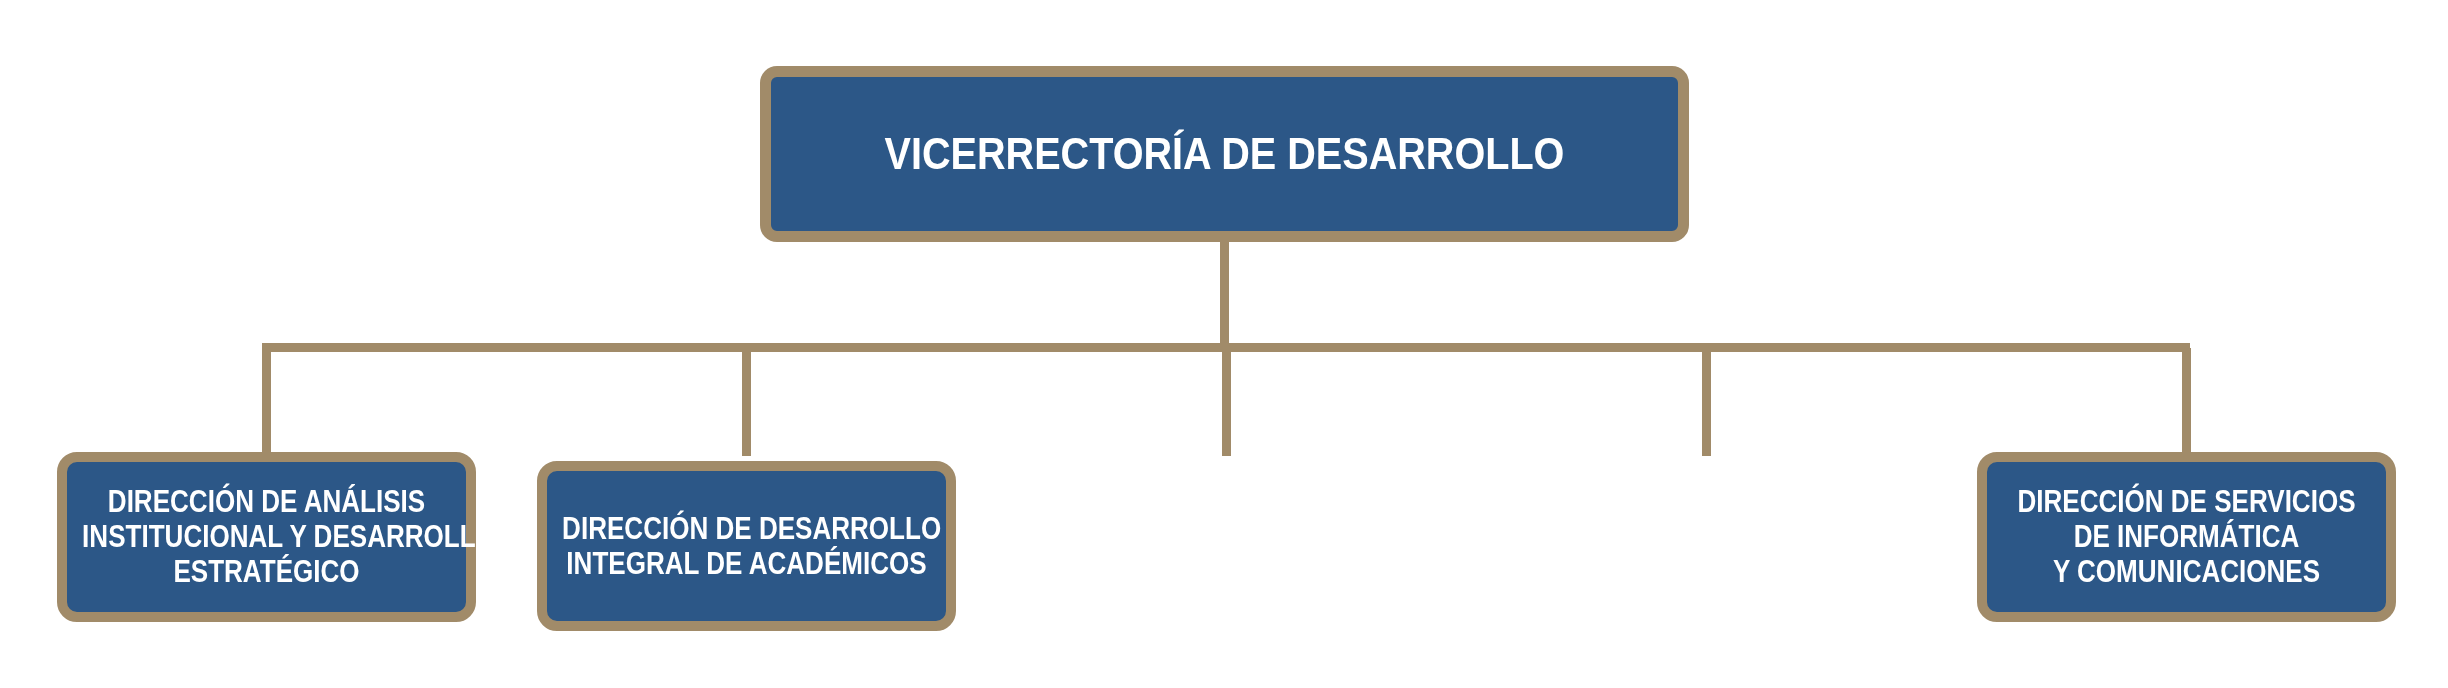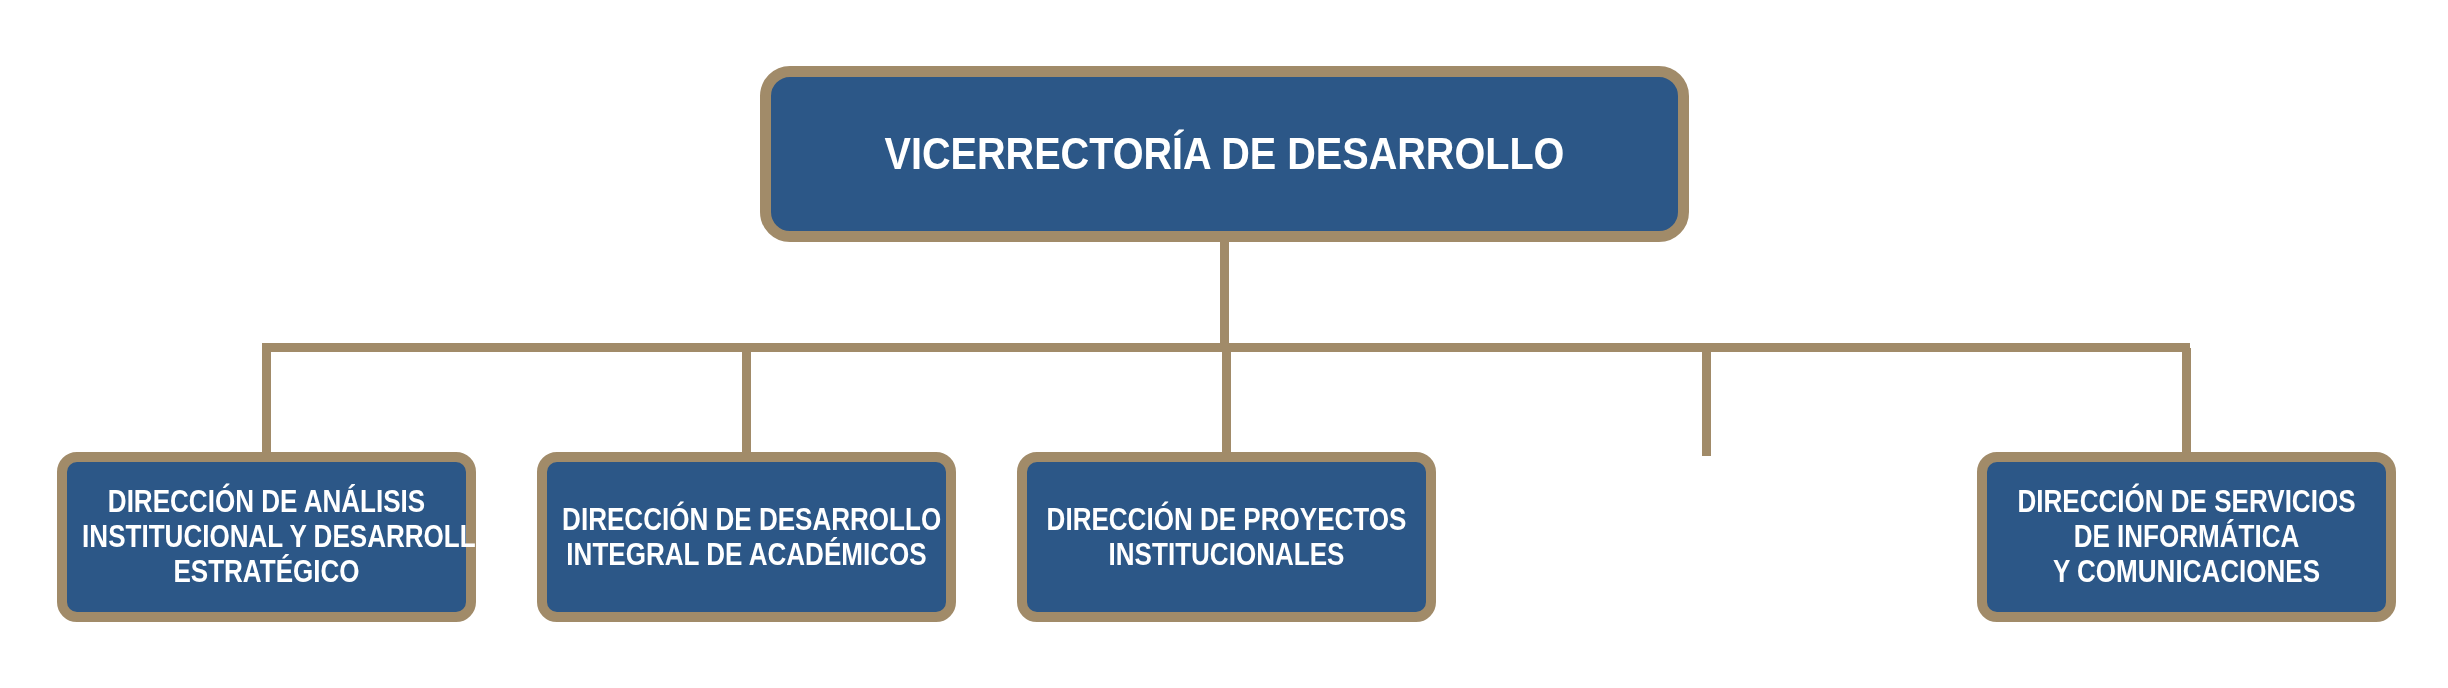--- a/index.html
+++ b/index.html
@@ -34,21 +34,21 @@
   .drop-2 { left: 742px; }
   .drop-3 { left: 1222px; }
   .drop-4 { left: 1702px; }
   .drop-5 { left: 2182px; }
 
   
   .node {
     position: absolute;
     background: var(--node-fill);
     border: 11px solid var(--node-border);
-    border-radius: 30px;
+    border-radius: 17px;
     z-index: 1;
   }
   .node-label {
     position: absolute;
     left: -20px;
     right: -20px;
     top: 50%;
     transform: translateY(-50%) scaleX(0.84);
     text-align: center;
     white-space: pre;
@@ -68,21 +68,21 @@
     top: 452px;
     width: 419px; height: 170px;
     border-width: 10px;
     border-radius: 20px;
   }
   .node-child .node-label {
     font-size: 31px;
     line-height: 1.13;
   }
   .node-child-1 { left: 57px; }
-  .node-child-2 { left: 537px; }
+  .node-child-2 { left: 537px; margin-top: 9px; }
   .node-child-3 { left: 1017px; }
   .node-child-4 { left: 1497px; }
   .node-child-5 { left: 1977px; padding-left: 46px; }
 </style>
 </head>
 <body>
 
 <div class="canvas">
 
   <div class="line stem-root"></div>
@@ -101,24 +101,20 @@
     <div class="node-label">DIRECCIÓN DE ANÁLISIS
 INSTITUCIONAL Y DESARROLLO
 ESTRATÉGICO</div>
   </div>
 
   <div class="node node-child node-child-2">
     <div class="node-label">DIRECCIÓN DE DESARROLLO
 INTEGRAL DE ACADÉMICOS</div>
   </div>
 
-  <div class="node node-child node-child-3">
-    <div class="node-label">DIRECCIÓN DE PROYECTOS
-INSTITUCIONALES</div>
-  </div>
 
 
   <div class="node node-child node-child-5">
     <div class="node-label">DIRECCIÓN DE SERVICIOS
 DE INFORMÁTICA
 Y COMUNICACIONES</div>
   </div>
 
 </div>
 

